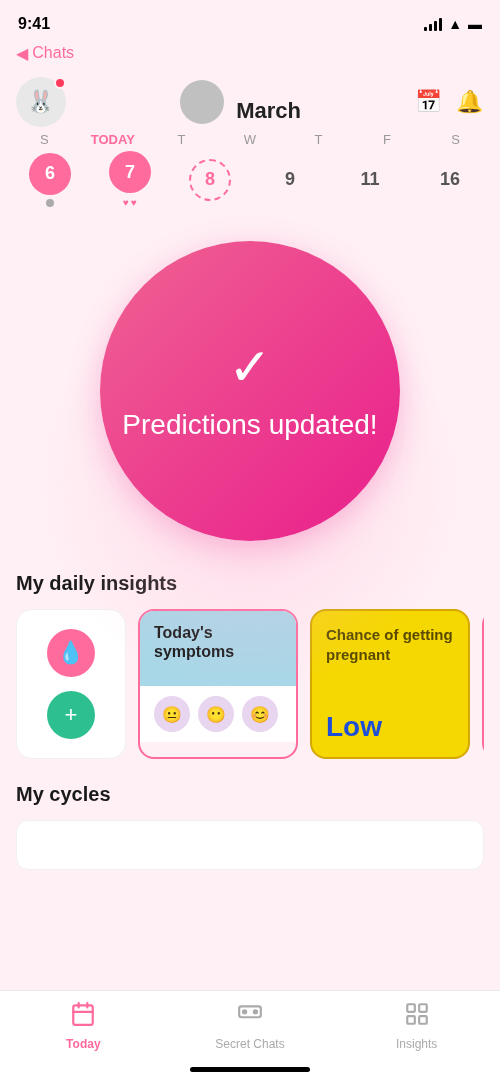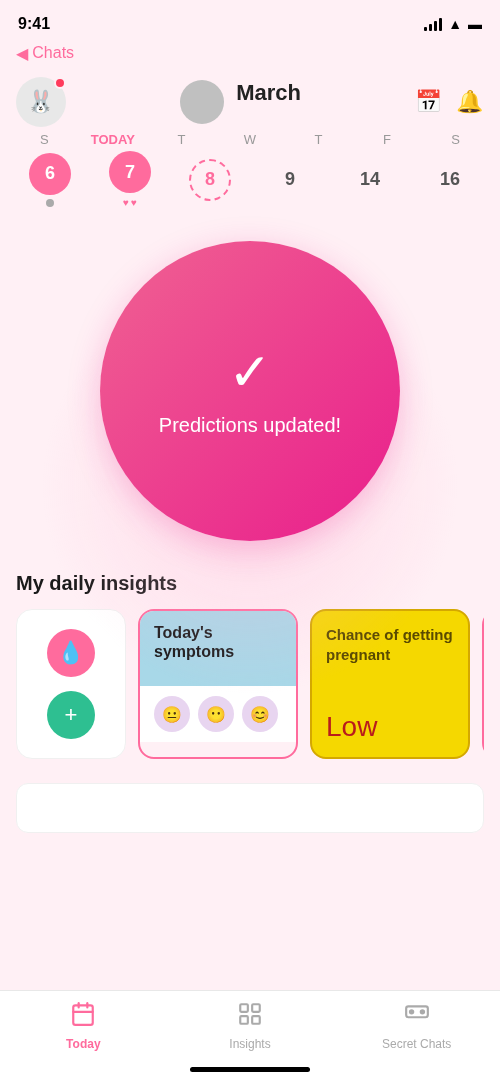--- a/index.html
+++ b/index.html
@@ -91,21 +91,21 @@
       right: 0;
       width: 12px;
       height: 12px;
       background: #ff3b5c;
       border-radius: 50%;
       border: 2px solid #fff0f5;
     }
     .header-center {
       flex: 1;
       display: flex;
-      align-items: flex-start;
+      align-items: flex-end;
       justify-content: center;
       gap: 12px;
     }
     .phase-circle {
       width: 44px;
       height: 44px;
       border-radius: 50%;
       background: #c0c0c0;
     }
     .month-title {
@@ -210,21 +210,21 @@
       justify-content: center;
       gap: 16px;
       box-shadow: 0 8px 32px rgba(233, 30, 140, 0.25);
     }
     .checkmark {
       font-size: 52px;
       color: #fff;
       line-height: 1;
     }
     .circle-text {
-      font-size: 20px;
+      font-size: 28px;
       color: #fff;
       font-weight: 500;
       text-align: center;
     }
 
     
     .bg-blob {
       position: absolute;
       top: 60px;
       left: 50%;
@@ -333,22 +333,22 @@
       justify-content: space-between;
     }
     .pregnancy-label {
       font-size: 15px;
       font-weight: 600;
       color: #5a4a00;
       line-height: 1.3;
     }
     .pregnancy-value {
       font-size: 28px;
-      font-weight: 400;
-      color: #b91c1c;
+      font-weight: 700;
+      color: #1d4ed8;
     }
 
     .card-partial {
       width: 50px;
       height: 150px;
       border: 2px solid #ff6b9d;
       border-radius: 16px;
       background: #fff;
       display: flex;
       align-items: center;
@@ -475,21 +475,21 @@
         <span class="heart-dot">♥</span>
       </div>
     </div>
     <div class="day-cell">
       <div class="day-num today-ring">8</div>
     </div>
     <div class="day-cell">
       <div class="day-num">9</div>
     </div>
     <div class="day-cell">
-      <div class="day-num">14</div>
+      <div class="day-num">11</div>
     </div>
     <div class="day-cell">
       <div class="day-num">16</div>
     </div>
   </div>
 </div>
 
 <div class="main-circle-area">
   <div class="bg-blob"></div>
   <div class="big-circle" style="position:relative;z-index:1;">
@@ -524,51 +524,52 @@
     </div>
 
     <div class="insight-card card-partial">
       
     </div>
 
   </div>
 </div>
 
 <div class="cycles-section">
+  <div class="section-title">My cycles</div>
   <div class="cycles-preview"></div>
 </div>
 
 <div class="tab-bar">
   <div class="tab-item">
     <span class="tab-icon active">
       <svg width="26" height="26" viewBox="0 0 24 24" fill="none" stroke="#ff6b9d" stroke-width="2" stroke-linecap="round" stroke-linejoin="round">
         <rect x="3" y="4" width="18" height="18" rx="2"></rect>
           <line x1="16" y1="2" x2="16" y2="6"></line>
           <line x1="8" y1="2" x2="8" y2="6"></line>
           <line x1="3" y1="10" x2="21" y2="10"></line>
       </svg>
     </span>
     <span class="tab-label active">Today</span>
   </div>
   <div class="tab-item">
     <span class="tab-icon">
       <svg width="26" height="26" viewBox="0 0 24 24" fill="none" stroke="#aaa" stroke-width="2" stroke-linecap="round" stroke-linejoin="round">
+        <path d="M2 7a2 2 0 0 1 2-2h16a2 2 0 0 1 2 2v6a2 2 0 0 1-2 2H4a2 2 0 0 1-2-2V7z"></path>
+          <circle cx="7" cy="10" r="1.5" fill="#aaa"></circle>
+          <circle cx="17" cy="10" r="1.5" fill="#aaa"></circle>
+      </svg>
+    </span>
+    <span class="tab-label">Secret Chats</span>
+  </div>
+  <div class="tab-item">
+    <span class="tab-icon">
+      <svg width="26" height="26" viewBox="0 0 24 24" fill="none" stroke="#aaa" stroke-width="2" stroke-linecap="round" stroke-linejoin="round">
         <rect x="3" y="3" width="7" height="7" rx="1"></rect>
           <rect x="14" y="3" width="7" height="7" rx="1"></rect>
           <rect x="3" y="14" width="7" height="7" rx="1"></rect>
           <rect x="14" y="14" width="7" height="7" rx="1"></rect>
       </svg>
     </span>
     <span class="tab-label">Insights</span>
   </div>
-  <div class="tab-item">
-    <span class="tab-icon">
-      <svg width="26" height="26" viewBox="0 0 24 24" fill="none" stroke="#aaa" stroke-width="2" stroke-linecap="round" stroke-linejoin="round">
-        <path d="M2 7a2 2 0 0 1 2-2h16a2 2 0 0 1 2 2v6a2 2 0 0 1-2 2H4a2 2 0 0 1-2-2V7z"></path>
-          <circle cx="7" cy="10" r="1.5" fill="#aaa"></circle>
-          <circle cx="17" cy="10" r="1.5" fill="#aaa"></circle>
-      </svg>
-    </span>
-    <span class="tab-label">Secret Chats</span>
-  </div>
 </div>
 
 <div class="home-indicator"></div>
 
 </body></html>

